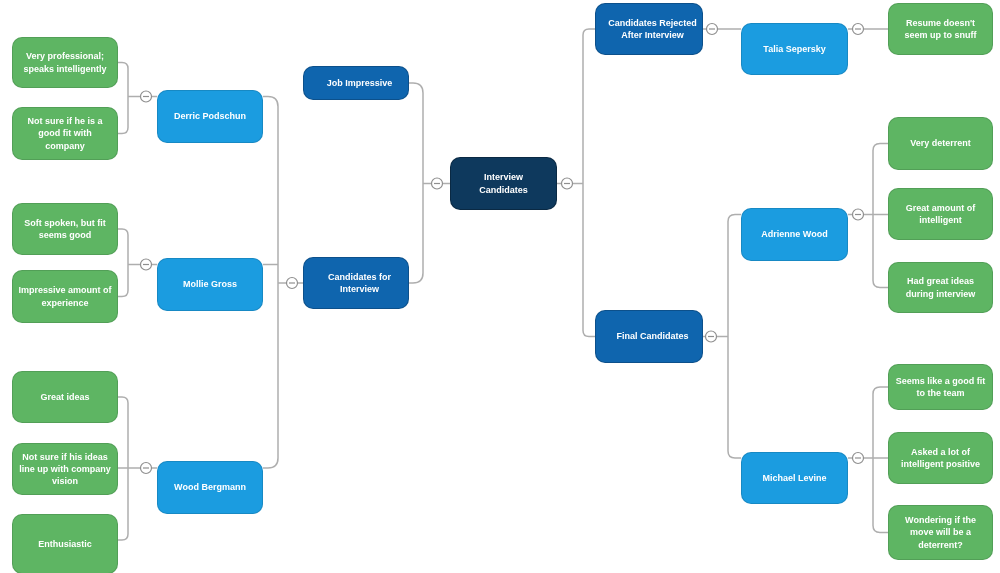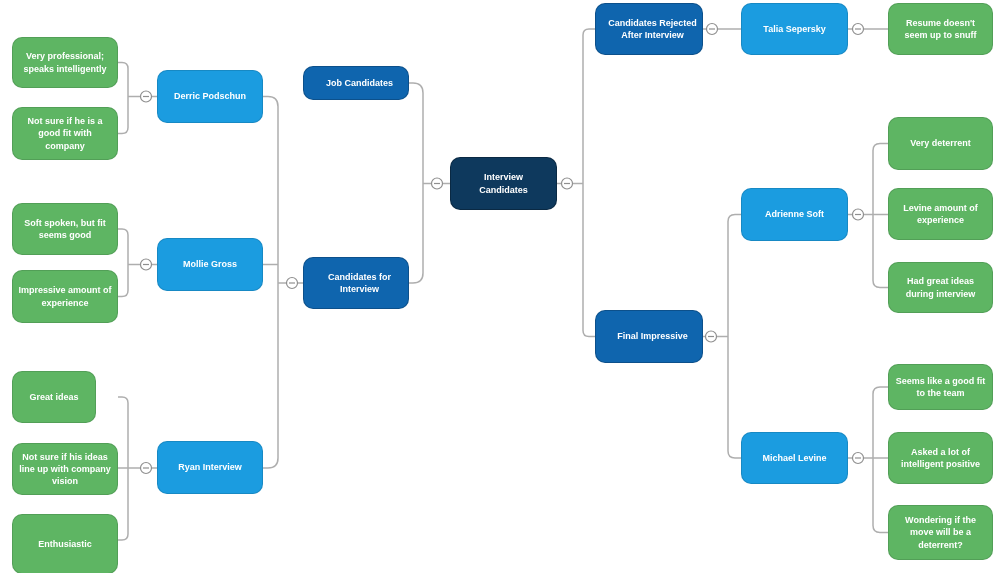--- a/index.html
+++ b/index.html
@@ -12,21 +12,21 @@
   .collapse circle{fill:#ffffff;stroke:var(--connector-dark,#8f8f8f);stroke-width:1.2;}
   .collapse path{fill:none;stroke:var(--connector-dark,#8f8f8f);stroke-width:1.2;}
   .collapse{cursor:pointer;}
   .node{
     position:absolute;box-sizing:border-box;border-radius:10px;color:#ffffff;
     font-weight:bold;font-size:9px;line-height:1.35;display:flex;align-items:center;
     justify-content:center;text-align:center;padding:3px 5px;cursor:pointer;
   }
   .root  {background:var(--root-node,#0e395d);border:1px solid rgba(0,0,0,.28);}
   .branch{background:var(--branch-node,#0f65ae);border:1px solid rgba(0,0,0,.20);padding-left:12px;}
-  .person{background:var(--person-node,#1b9ce0);border:1px solid rgba(0,0,0,.12);}
+  .person{background:var(--person-node,#1b9ce0);border:1px solid rgba(0,0,0,.12);margin-top:20px;}
   .note  {background:var(--note-node,#5eb563);border:1px solid rgba(0,0,0,.12);}
 </style>
 </head>
 <body>
 
 <div class="canvas">
 
   <svg class="wires" viewBox="0 0 1000 573">
     <g class="lines">
       <path d="M118,62.5 L122,62.5 Q128,62.5 128,68.5 L128,127.5 Q128,133.5 122,133.5 L118,133.5"></path>
@@ -102,76 +102,76 @@
   </div>
   <div class="node note" style="left:12px;top:107px;width:106px;height:53px">
     <span>Not sure if he is a good fit with company</span>
   </div>
   <div class="node note" style="left:12px;top:203px;width:106px;height:52px">
     <span>Soft spoken, but fit seems good</span>
   </div>
   <div class="node note" style="left:12px;top:270px;width:106px;height:53px">
     <span>Impressive amount of experience</span>
   </div>
-  <div class="node note" style="left:12px;top:371px;width:84px;height:52px">
+  <div class="node note" style="left:12px;top:371px;width:106px;height:52px">
     <span>Great ideas</span>
   </div>
   <div class="node note" style="left:12px;top:443px;width:106px;height:52px">
     <span>Not sure if his ideas line up with company vision</span>
   </div>
   <div class="node note" style="left:12px;top:514px;width:106px;height:60px">
     <span>Enthusiastic</span>
   </div>
 
   <div class="node person" style="left:157px;top:70px;width:106px;height:53px">
     <span>Derric Podschun</span>
   </div>
   <div class="node person" style="left:157px;top:238px;width:106px;height:53px">
     <span>Mollie Gross</span>
   </div>
   <div class="node person" style="left:157px;top:441px;width:106px;height:53px">
-    <span>Ryan Interview</span>
+    <span>Wood Bergmann</span>
   </div>
 
   <div class="node branch" style="left:303px;top:66px;width:106px;height:34px">
-    <span>Job Candidates</span>
+    <span>Job Impressive</span>
   </div>
   <div class="node branch" style="left:303px;top:257px;width:106px;height:52px">
     <span>Candidates for Interview</span>
   </div>
 
   <div class="node root" style="left:450px;top:157px;width:107px;height:53px;padding:3px 14px">
     <span>Interview Candidates</span>
   </div>
 
   <div class="node branch" style="left:595px;top:3px;width:108px;height:52px">
     <span>Candidates Rejected After Interview</span>
   </div>
   <div class="node branch" style="left:595px;top:310px;width:108px;height:53px">
-    <span>Final Impressive</span>
+    <span>Final Candidates</span>
   </div>
 
   <div class="node person" style="left:741px;top:3px;width:107px;height:52px">
     <span>Talia Sepersky</span>
   </div>
   <div class="node person" style="left:741px;top:188px;width:107px;height:53px">
-    <span>Adrienne Soft</span>
+    <span>Adrienne Wood</span>
   </div>
   <div class="node person" style="left:741px;top:432px;width:107px;height:52px">
     <span>Michael Levine</span>
   </div>
 
   <div class="node note" style="left:888px;top:3px;width:105px;height:52px">
     <span>Resume doesn't seem up to snuff</span>
   </div>
   <div class="node note" style="left:888px;top:117px;width:105px;height:53px">
     <span>Very deterrent</span>
   </div>
   <div class="node note" style="left:888px;top:188px;width:105px;height:52px">
-    <span>Levine amount of experience</span>
+    <span>Great amount of intelligent</span>
   </div>
   <div class="node note" style="left:888px;top:262px;width:105px;height:51px">
     <span>Had great ideas during interview</span>
   </div>
   <div class="node note" style="left:888px;top:364px;width:105px;height:46px">
     <span>Seems like a good fit to the team</span>
   </div>
   <div class="node note" style="left:888px;top:432px;width:105px;height:52px">
     <span>Asked a lot of intelligent positive</span>
   </div>

